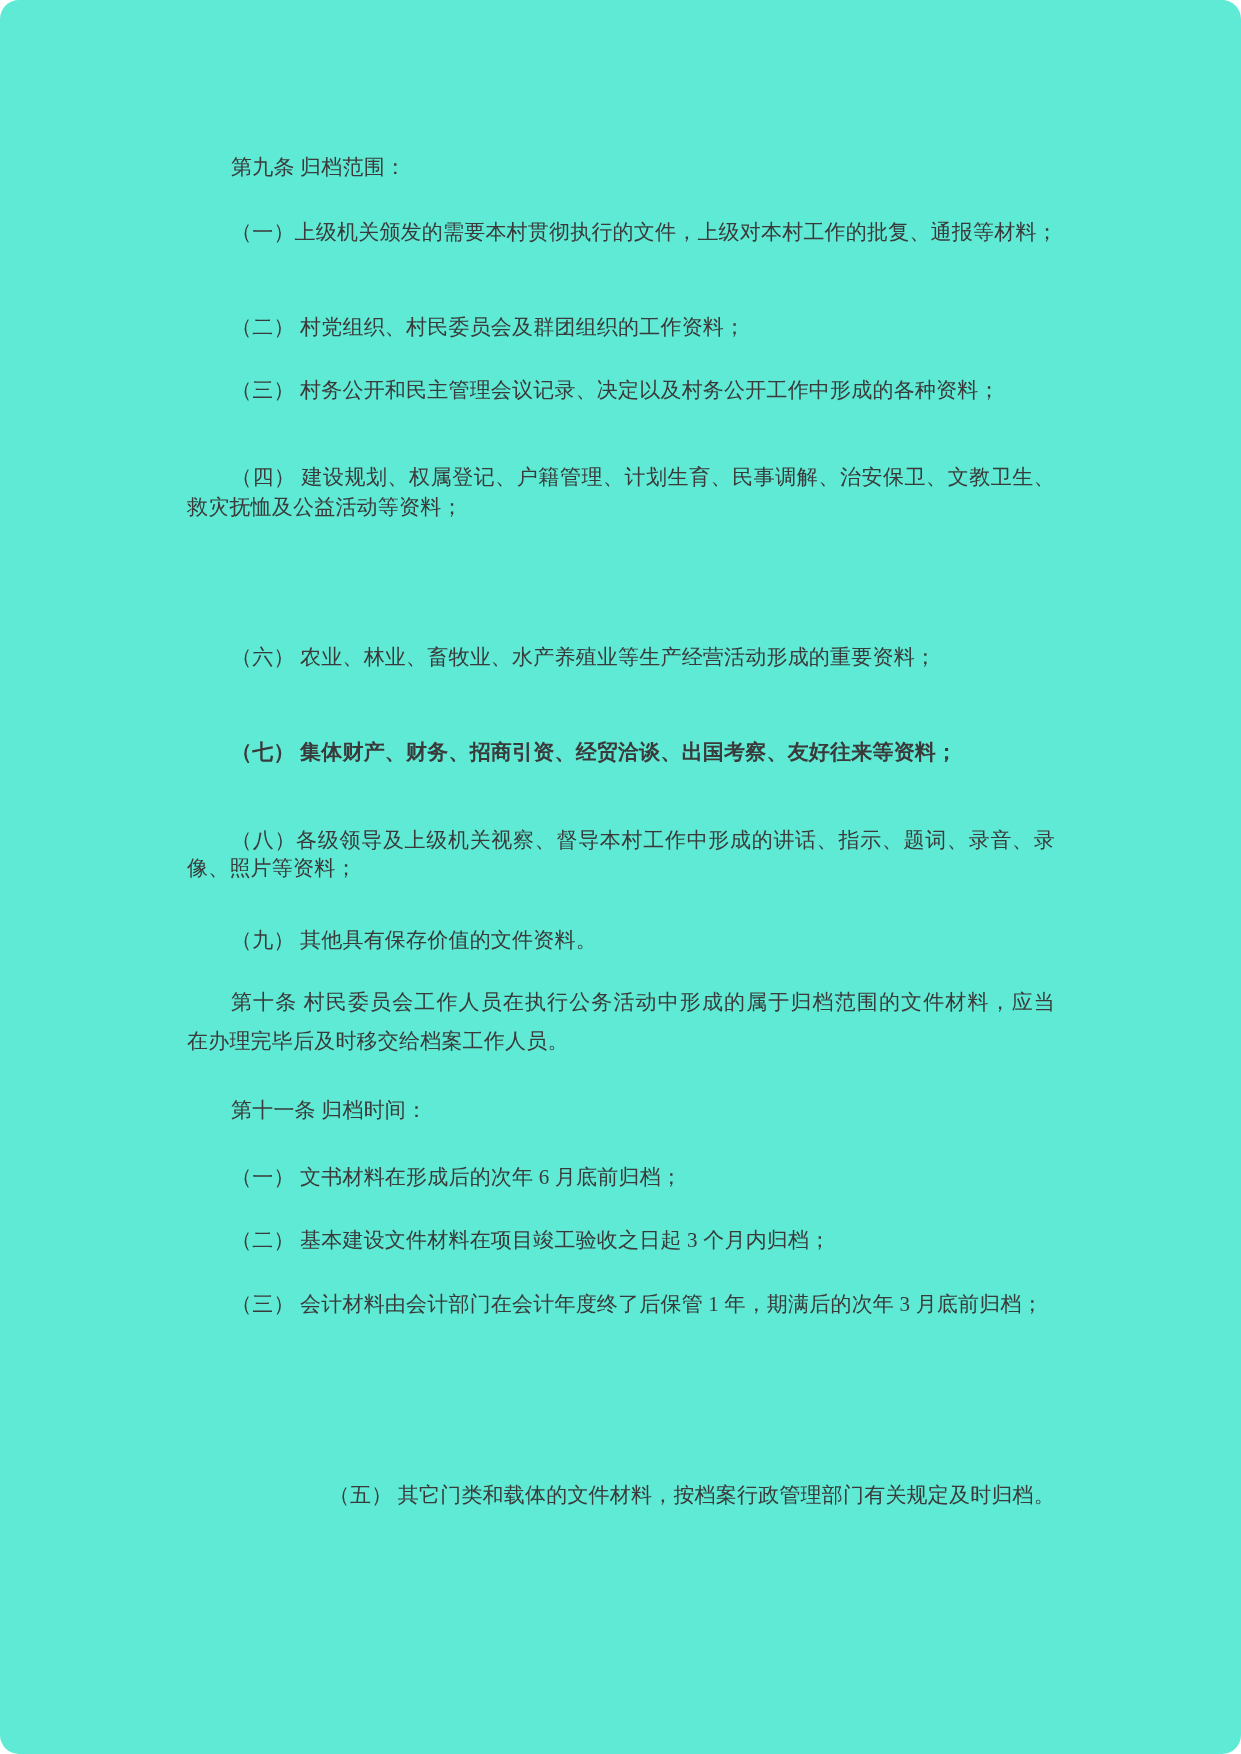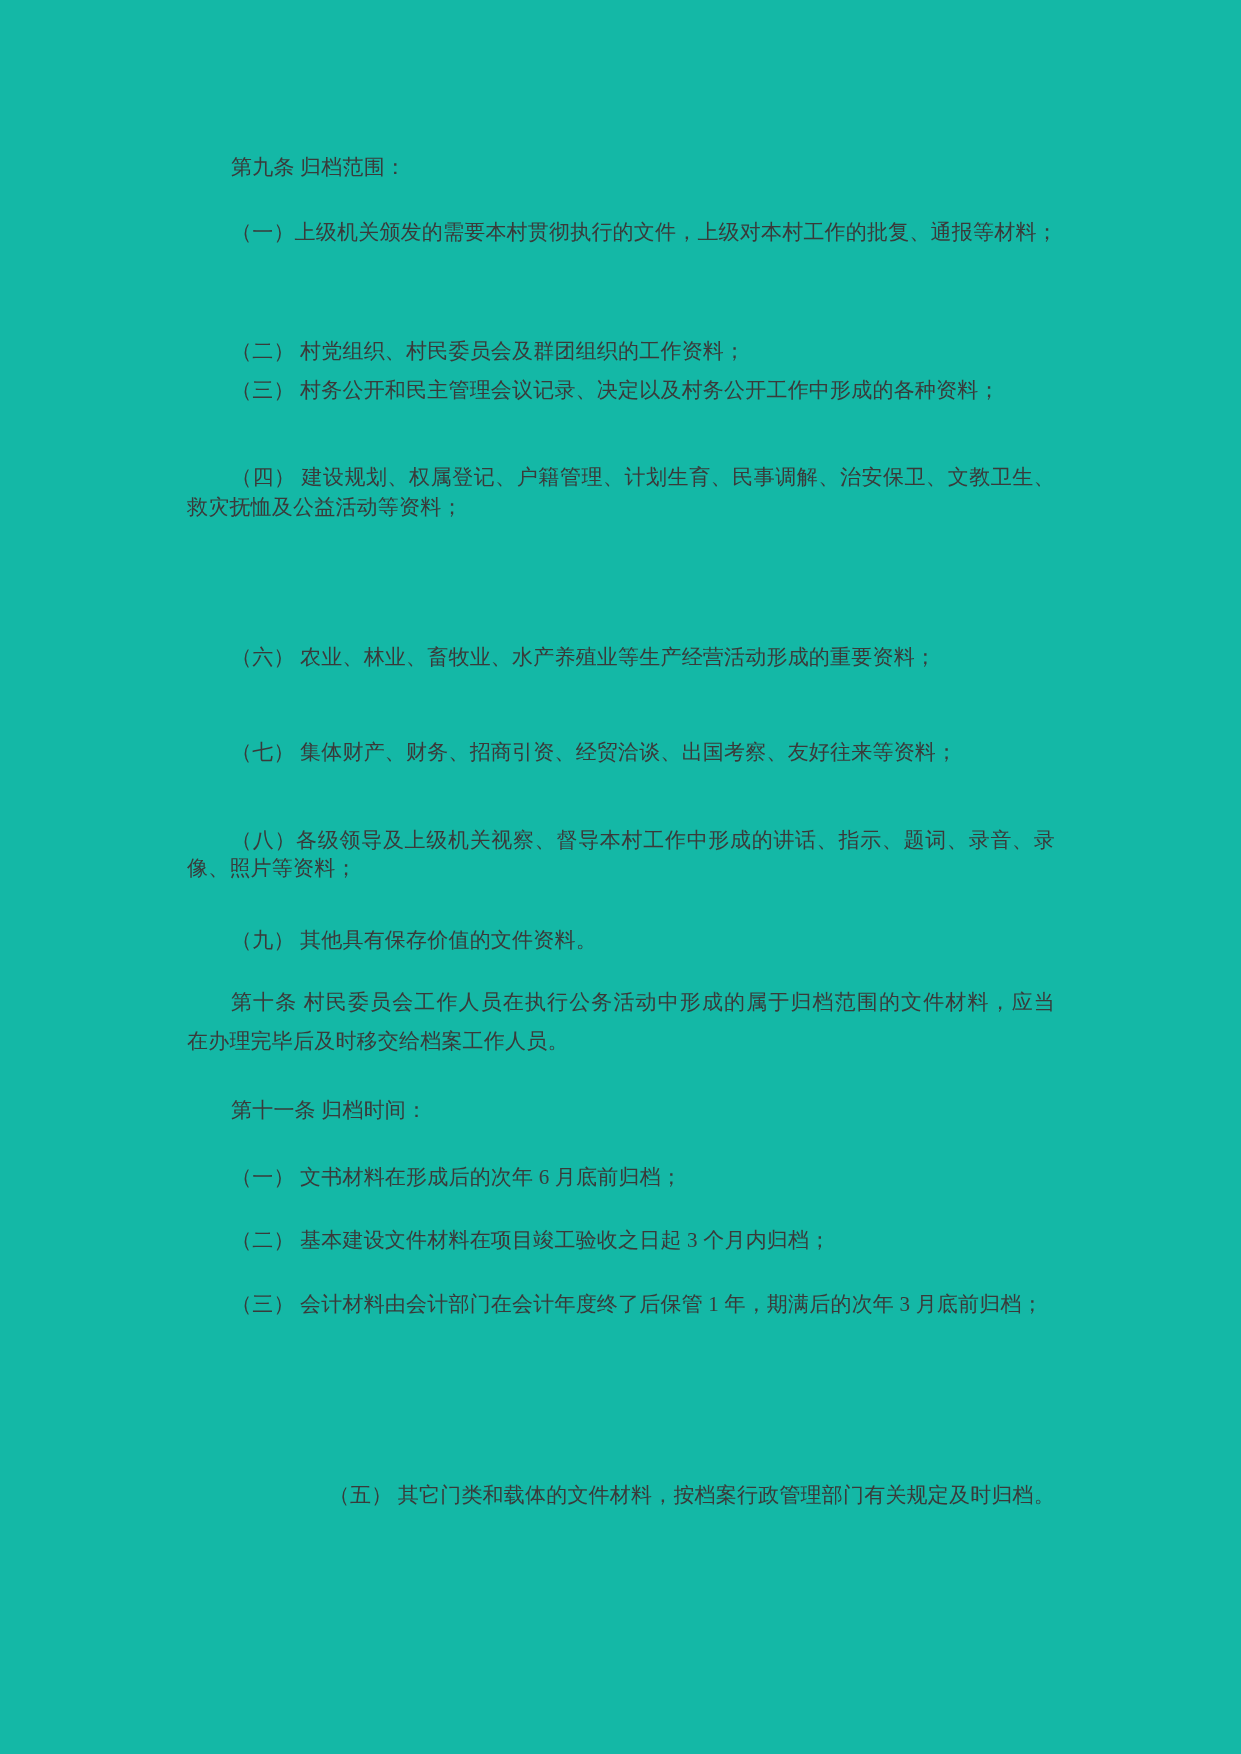--- a/index.html
+++ b/index.html
@@ -36,29 +36,29 @@
   }
   .line.fill {
     text-align: justify;
     text-align-last: justify;
     -moz-text-align-last: justify;
   }
 </style>
 </head>
 <body>
 
-<div class="doc-page" style="background: #14b8a6;">
+<div class="doc-page" style="background: #5eead4; border-radius: 19px;">
     <div class="line indent" style="top: 155px; color: rgb(58, 58, 58);">第九条 归档范围：</div>
     <div class="line indent" style="top: 220px; color: rgb(58, 58, 58);">（一）上级机关颁发的需要本村贯彻执行的文件，上级对本村工作的批复、通报等材料；</div>
-    <div class="line indent" style="top: 315px; color: rgb(58, 58, 58); margin-top: 24px;">（二） 村党组织、村民委员会及群团组织的工作资料；</div>
+    <div class="line indent" style="top: 315px; color: rgb(58, 58, 58);">（二） 村党组织、村民委员会及群团组织的工作资料；</div>
     <div class="line indent" style="top: 378px; color: rgb(58, 58, 58);">（三） 村务公开和民主管理会议记录、决定以及村务公开工作中形成的各种资料；</div>
     <div class="line indent fill" style="top: 465px; color: rgb(58, 58, 58);">（四） 建设规划、权属登记、户籍管理、计划生育、民事调解、治安保卫、文教卫生、</div>
     <div class="line" style="top: 495px; color: rgb(58, 58, 58);">救灾抚恤及公益活动等资料；</div>
     <div class="line indent" style="top: 645px; color: rgb(58, 58, 58);">（六） 农业、林业、畜牧业、水产养殖业等生产经营活动形成的重要资料；</div>
-    <div class="line indent" style="top: 740px; color: rgb(58, 58, 58);">（七） 集体财产、财务、招商引资、经贸洽谈、出国考察、友好往来等资料；</div>
+    <div class="line indent" style="top: 740px; color: rgb(58, 58, 58); font-weight: bold;">（七） 集体财产、财务、招商引资、经贸洽谈、出国考察、友好往来等资料；</div>
     <div class="line indent fill" style="top: 828px; color: rgb(58, 58, 58);">（八）各级领导及上级机关视察、督导本村工作中形成的讲话、指示、题词、录音、录</div>
     <div class="line" style="top: 856px; color: rgb(58, 58, 58);">像、照片等资料；</div>
     <div class="line indent" style="top: 928px; color: rgb(58, 58, 58);">（九） 其他具有保存价值的文件资料。</div>
     <div class="line indent fill" style="top: 990px; color: rgb(58, 58, 58);">第十条 村民委员会工作人员在执行公务活动中形成的属于归档范围的文件材料，应当</div>
     <div class="line" style="top: 1018px; color: rgb(58, 58, 58); margin-top: 11px;">在办理完毕后及时移交给档案工作人员。</div>
     <div class="line indent" style="top: 1098px; color: rgb(58, 58, 58);">第十一条 归档时间：</div>
     <div class="line indent" style="top: 1165px; color: rgb(58, 58, 58);">（一） 文书材料在形成后的次年 6 月底前归档；</div>
     <div class="line indent" style="top: 1228px; color: rgb(58, 58, 58);">（二） 基本建设文件材料在项目竣工验收之日起 3 个月内归档；</div>
     <div class="line indent" style="top: 1292px; color: rgb(58, 58, 58);">（三） 会计材料由会计部门在会计年度终了后保管 1 年，期满后的次年 3 月底前归档；</div>
     <div class="line indent" style="top: 1483px; color: rgb(58, 58, 58); text-align: right;">（五） 其它门类和载体的文件材料，按档案行政管理部门有关规定及时归档。</div>

